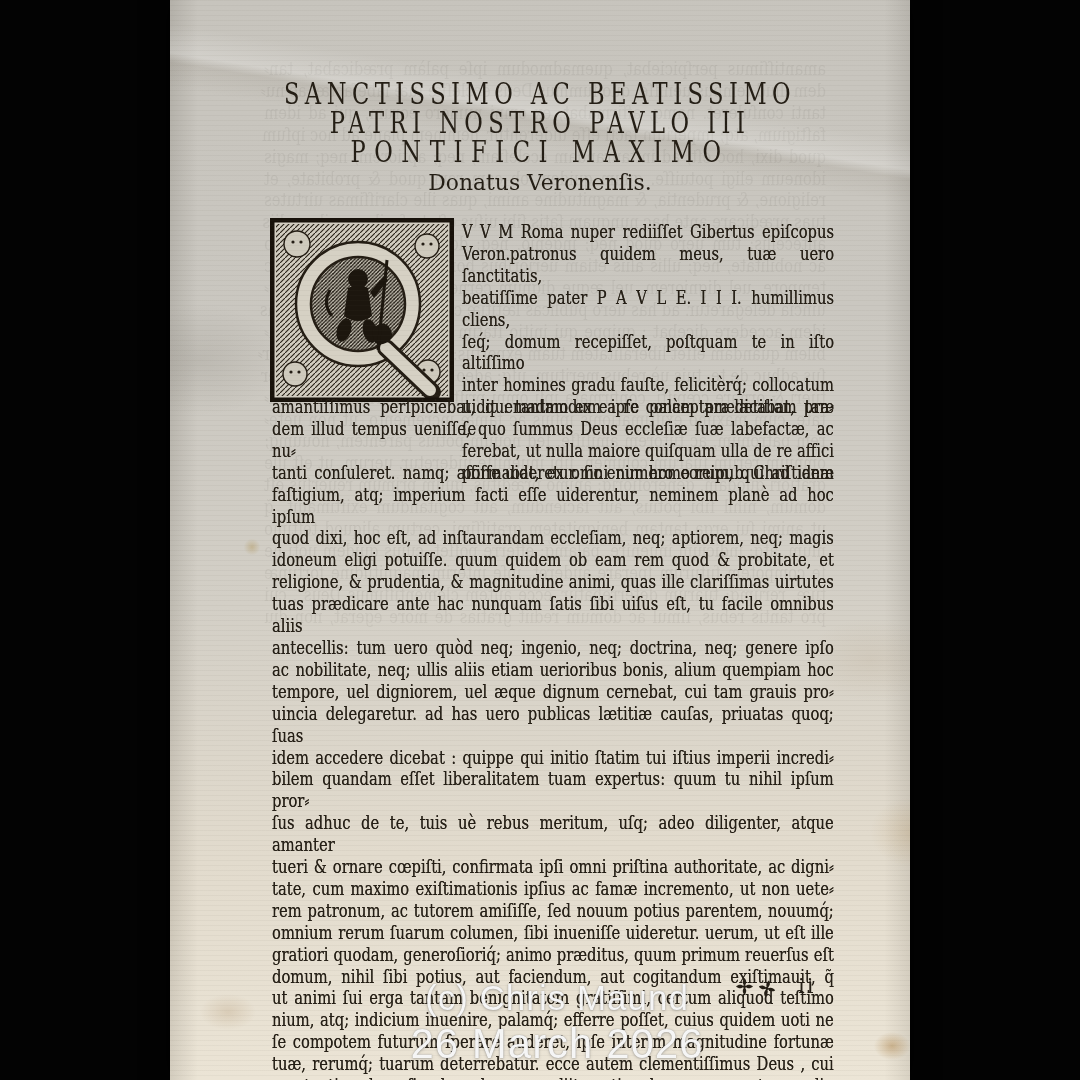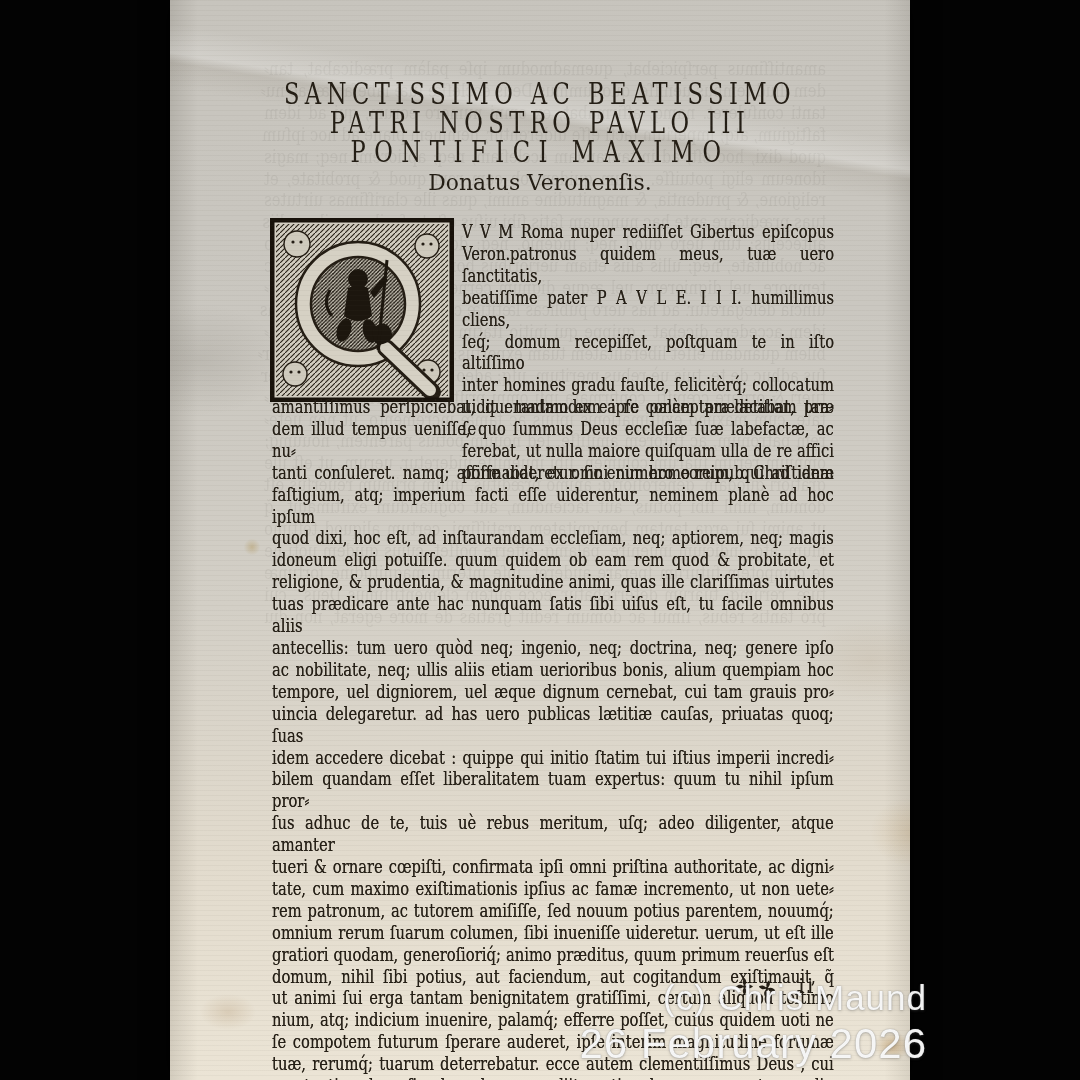--- a/index.html
+++ b/index.html
@@ -48,21 +48,21 @@
   .bodyrest{position:absolute;top:396px;left:102px;width:562px;}
   .b-line{font-size:19px;line-height:21.9px;width:724px;transform:scaleX(.776);
     transform-origin:0 0;text-align:justify;text-align-last:justify;
     text-shadow:0 0 .5px rgba(32,25,16,.75);}
   
   .signature{position:absolute;top:974px;left:566px;display:flex;align-items:center;}
   .fleuron{width:17px;height:17px;margin-right:6px;}
   .fleuron:nth-child(2){transform:rotate(14deg) translateY(2px);}
   .leafnum{font-size:21px;margin-left:16px;letter-spacing:2px;color:#241e15;}
   
-  .watermark{position:absolute;left:187px;top:977px;width:740px;text-align:right;z-index:5;
+  .watermark{position:absolute;left:187px;top:977px;width:740px;text-align:center;z-index:5;
     font-family:"Liberation Sans","DejaVu Sans",sans-serif;color:rgba(255,255,255,.92);}
   .wm1{font-size:35px;line-height:42px;letter-spacing:1px;
     text-shadow:0 0 1px rgba(110,110,110,.75), 0 1px 3px rgba(90,90,90,.35);}
   .wm2{font-size:42px;line-height:50px;letter-spacing:1px;
     text-shadow:0 0 1px rgba(110,110,110,.75), 0 1px 3px rgba(90,90,90,.35);}
 </style>
 </head>
 <body>
 
 <div class="photo">
@@ -216,16 +216,16 @@
           <path d="M16 8 C13.4 5.8 11 5.8 8.4 8 C11 10.2 13.4 10.2 16 8 Z"></path>
           <circle cx="8" cy="8" r="1.5"></circle>
         </g>
       </svg>
       <span class="leafnum">ii</span>
     </div>
   </div>
 
   <div class="watermark">
     <div class="wm1">(c) Chris Maund</div>
-    <div class="wm2">26 February 2026</div>
+    <div class="wm2">26 March 2026</div>
   </div>
 
 </div>
 
 </body></html>

